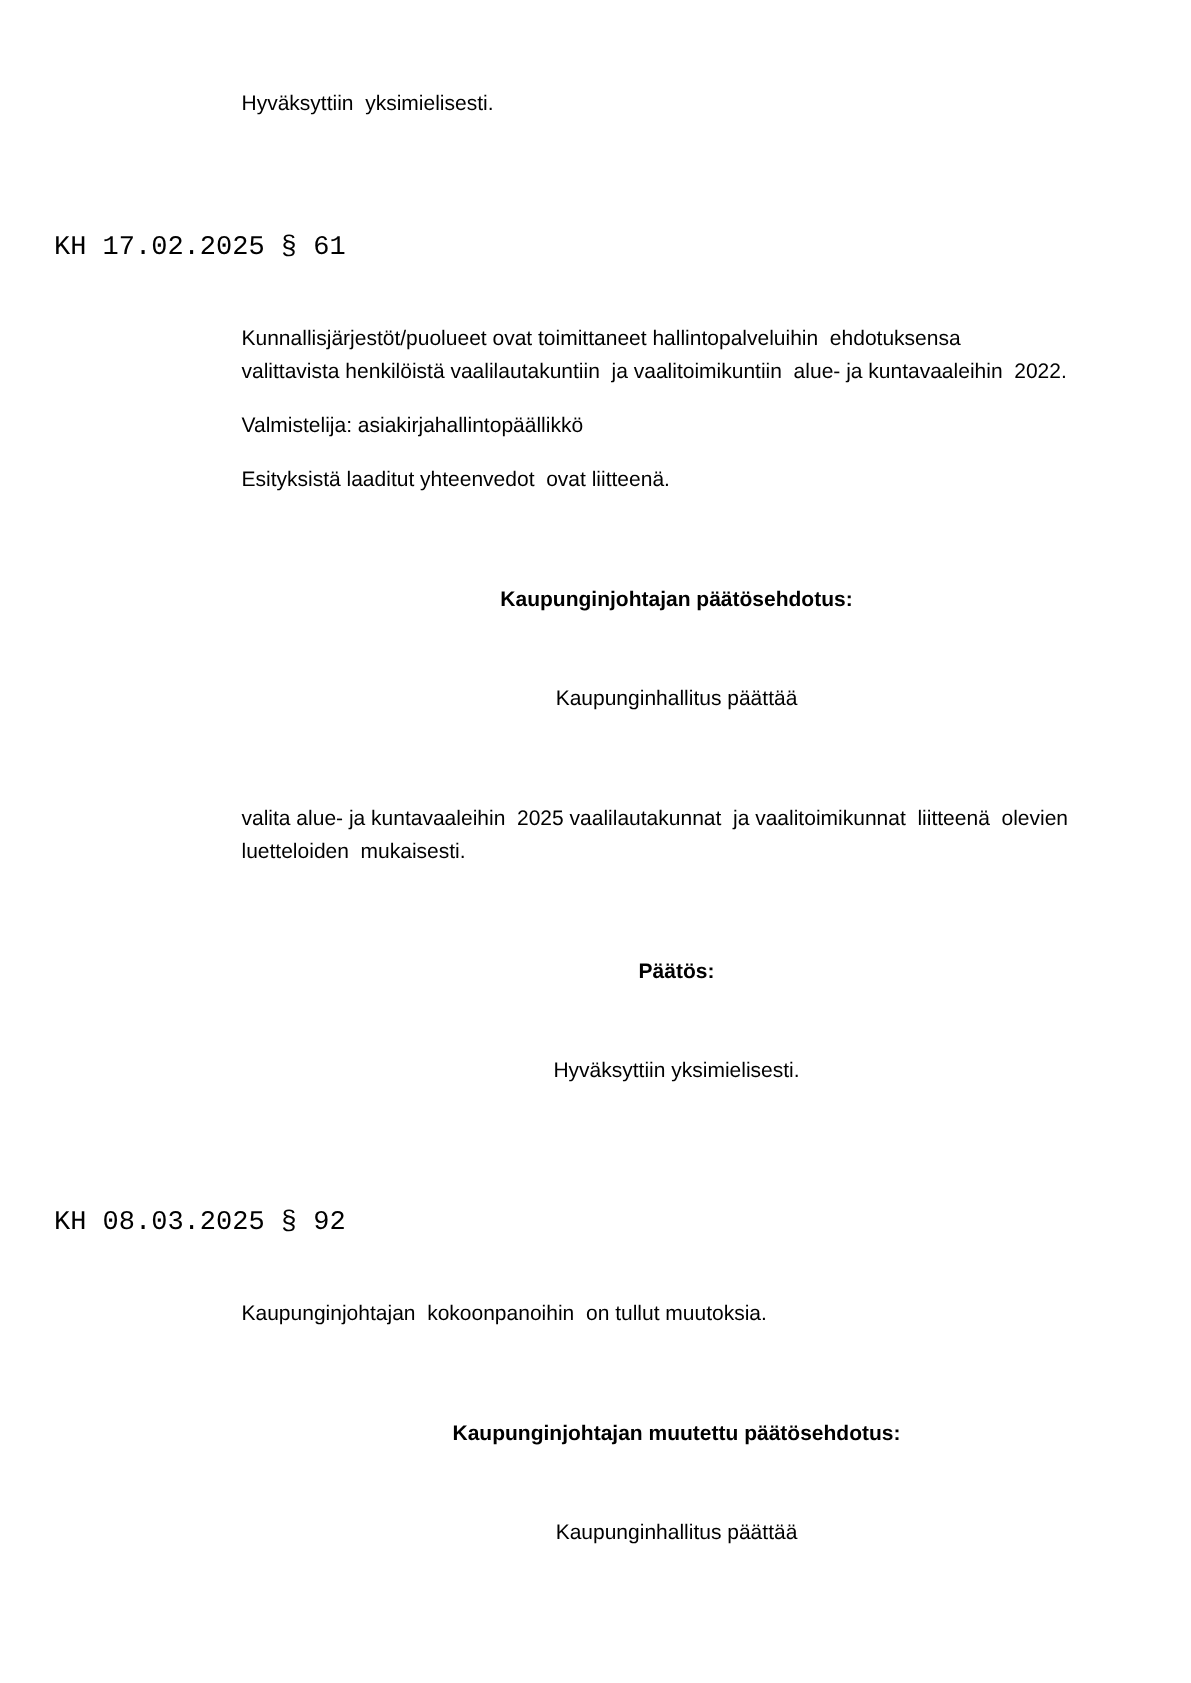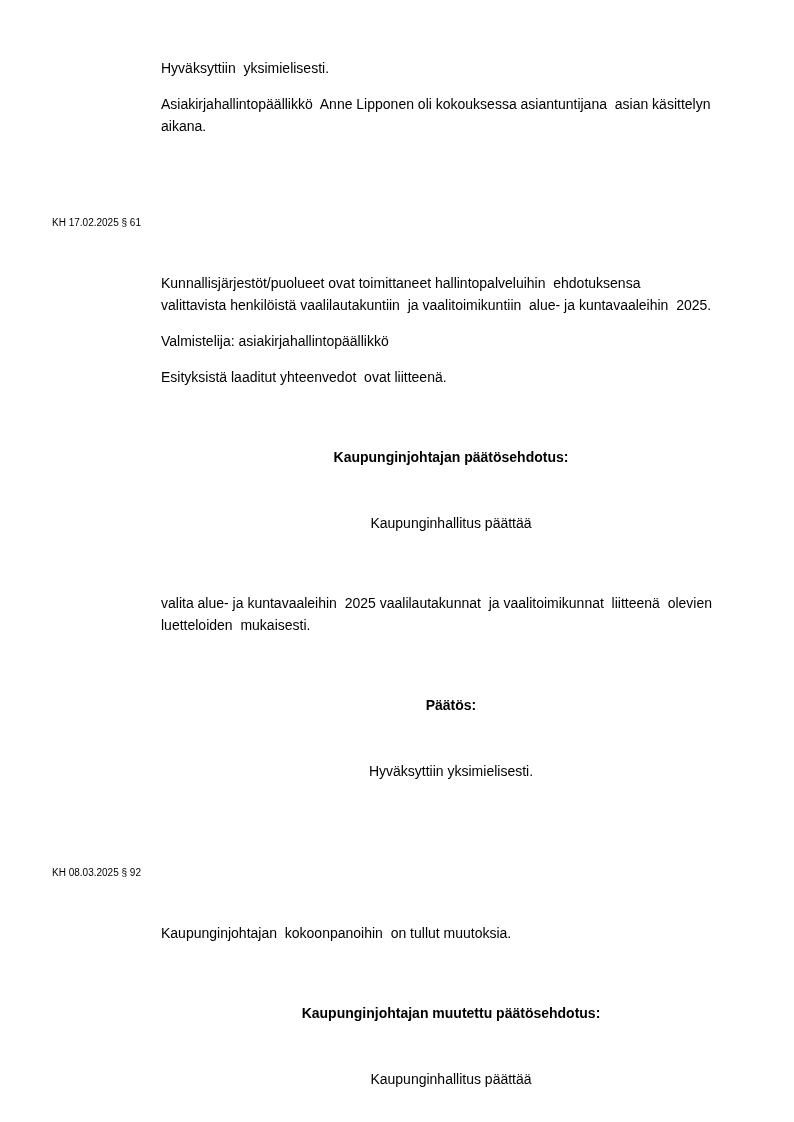--- a/index.html
+++ b/index.html
@@ -29,42 +29,41 @@
   .labeled {
     margin: 0 30px 14px 161px;
     max-width: 580px;
     white-space: pre-wrap;
     text-align: center;
   }
   .labeled .label {
     font-weight: bold;
   }
   .kh {
-    margin: 0 0 38px 52px;
-    font-size: 10px;
+    margin: 0 0 38px 36px;
+    font-size: 18px;
     font-weight: normal;
     line-height: 22px;
+    font-family: Liberation Mono, monospace;
   }
   .kh-1 { margin-top: 75px; }
   .kh-2 { margin-top: 36px; }
 </style>
 </head>
 <body>
 
 <div class="page">
 
   <div class="para">Hyväksyttiin  yksimielisesti.</div>
 
-  <div class="para">Asiakirjahallintopäällikkö  Anne Lipponen oli kokouksessa asiantuntijana  asian käsittelyn
-aikana.</div>
 
   <div class="kh kh-1">KH 17.02.2025 § 61</div>
 
   <div class="para">Kunnallisjärjestöt/puolueet ovat toimittaneet hallintopalveluihin  ehdotuksensa
-valittavista henkilöistä vaalilautakuntiin  ja vaalitoimikuntiin  alue- ja kuntavaaleihin  2025.</div>
+valittavista henkilöistä vaalilautakuntiin  ja vaalitoimikuntiin  alue- ja kuntavaaleihin  2022.</div>
 
   <div class="para">Valmistelija: asiakirjahallintopäällikkö</div>
 
   <div class="para">Esityksistä laaditut yhteenvedot  ovat liitteenä.</div>
 
   <div class="labeled">
     <div class="label">Kaupunginjohtajan päätösehdotus:</div>
     <div>Kaupunginhallitus päättää</div>
   </div>
 

